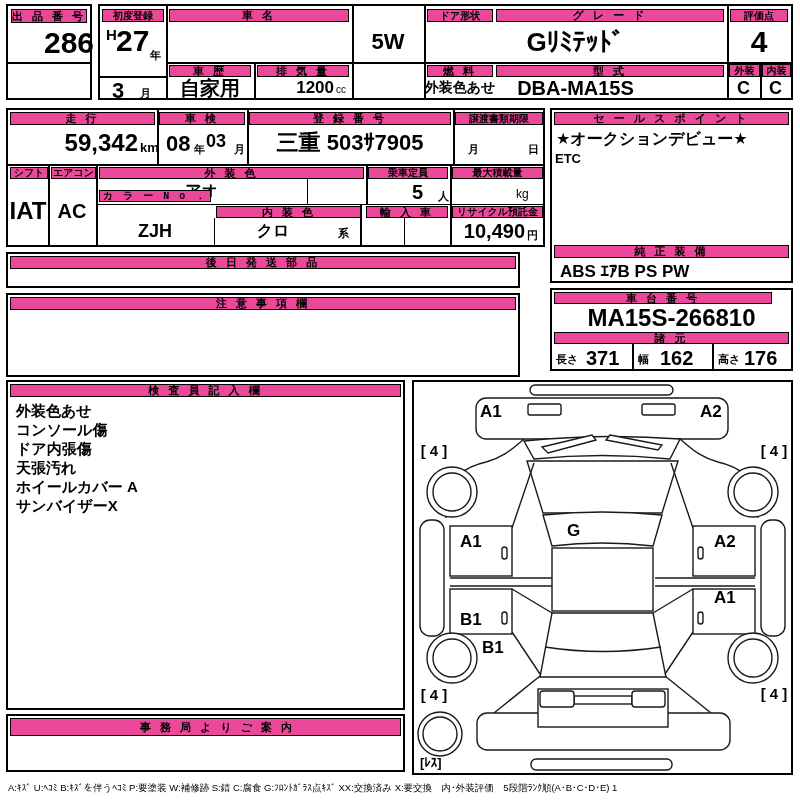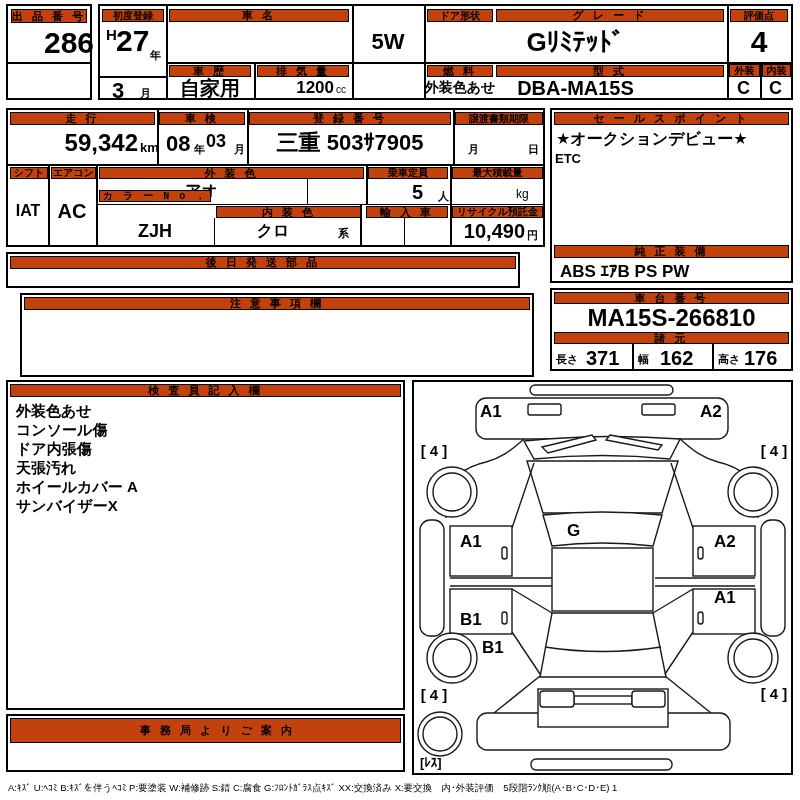--- a/index.html
+++ b/index.html
@@ -1,20 +1,20 @@
 <!DOCTYPE html>
 <html><head>
 <meta charset="utf-8">
 <style>
   html,body{margin:0;padding:0;background:#fff;}
   #sheet{position:relative;width:800px;height:800px;background:#ffffff;
          font-family:"Liberation Sans","DejaVu Sans",sans-serif;color:#000;overflow:hidden;}
   .abs{position:absolute;box-sizing:border-box;}
   .box{position:absolute;box-sizing:border-box;border:2px solid #000;background:#fff;}
-  .hdr{position:absolute;box-sizing:border-box;background:#c2410c;border:1px solid #000;
+  .hdr{position:absolute;box-sizing:border-box;background:#ec4899;border:1px solid #000;
        display:flex;align-items:center;justify-content:center;
        font-size:11px;font-weight:bold;letter-spacing:3px;white-space:nowrap;overflow:hidden;}
   .hdr.tight{letter-spacing:0;font-size:10px;}
   .vl{position:absolute;width:2px;background:#000;}
   .hl{position:absolute;height:2px;background:#000;}
   .vl1{position:absolute;width:1px;background:#000;}
   .hl1{position:absolute;height:1px;background:#000;}
   .val{font-weight:bold;}
   .c{display:flex;align-items:center;justify-content:center;text-align:center;}
   .r{display:flex;align-items:center;justify-content:flex-end;text-align:right;}
@@ -99,21 +99,21 @@
     <div class="hdr tight" style="left:2px;top:57px;width:38px;height:12px;">シフト</div>
     <div class="hdr tight" style="left:43px;top:57px;width:45px;height:12px;">エアコン</div>
     <div class="hdr" style="left:91px;top:57px;width:265px;height:12px;">外 装 色</div>
     <div class="hdr tight" style="left:360px;top:57px;width:80px;height:12px;">乗車定員</div>
     <div class="hdr tight" style="left:444px;top:57px;width:91px;height:12px;">最大積載量</div>
     <div class="vl" style="left:40px;top:54px;height:81px;"></div>
     <div class="vl" style="left:88px;top:54px;height:81px;"></div>
     <div class="vl" style="left:358px;top:54px;height:40px;"></div>
     <div class="vl" style="left:442px;top:54px;height:81px;"></div>
 
-    <div class="abs c val" style="left:0;top:69px;width:40px;height:64px;font-size:16px;">IAT</div>
+    <div class="abs c val" style="left:0;top:69px;width:40px;height:64px;font-size:24px;">IAT</div>
     <div class="abs c val" style="left:40px;top:69px;width:48px;height:64px;font-size:20px;">AC</div>
 
     <div class="abs c val" style="left:88px;top:70px;width:211px;height:22px;font-size:16px;">アオ</div>
     <div class="vl1" style="left:299px;top:69px;height:25px;"></div>
     <div class="abs val" style="left:404px;top:71px;font-size:20px;">5</div>
     <div class="abs" style="left:430px;top:79px;font-size:11px;font-weight:bold;">人</div>
     <div class="abs" style="left:508px;top:77px;font-size:12px;font-weight:normal;">kg</div>
     <div class="hl1" style="left:88px;top:94px;width:447px;"></div>
 
     <div class="hdr tight" style="left:91px;top:80px;width:112px;height:12px;letter-spacing:2px;font-family:Liberation Mono, monospace;">カ ラ ー N o ．</div>
@@ -128,34 +128,34 @@
     <div class="abs c val" style="left:206px;top:108px;width:118px;height:27px;font-size:16px;">クロ</div>
     <div class="abs" style="left:330px;top:116px;font-size:11px;font-weight:bold;">系</div>
     <div class="abs r val" style="left:442px;top:108px;width:75px;height:27px;font-size:20px;">10,490</div>
     <div class="abs" style="left:519px;top:118px;font-size:11px;font-weight:bold;">円</div>
   </div>
 
   <div class="box" style="left:6px;top:252px;width:514px;height:36px;">
     <div class="hdr" style="left:2px;top:2px;width:506px;height:13px;">後 日 発 送 部 品</div>
   </div>
 
-  <div class="box" style="left:20px;top:293px;width:514px;height:84px;">
+  <div class="box" style="left:6px;top:293px;width:514px;height:84px;">
     <div class="hdr" style="left:2px;top:2px;width:506px;height:13px;">注 意 事 項 欄</div>
   </div>
 
   <div class="box" style="left:550px;top:108px;width:243px;height:175px;">
     <div class="hdr" style="left:2px;top:2px;width:235px;height:13px;">セ ー ル ス ポ イ ン ト</div>
     <div class="abs val" style="left:4px;top:19px;font-size:16px;">★オークションデビュー★</div>
     <div class="abs val" style="left:3px;top:41px;font-size:13px;">ETC</div>
     <div class="hdr" style="left:2px;top:135px;width:235px;height:13px;">純 正 装 備</div>
     <div class="abs val" style="left:8px;top:152px;font-size:17px;">ABS ｴｱB PS PW</div>
   </div>
 
   <div class="box" style="left:550px;top:288px;width:243px;height:83px;">
-    <div class="hdr" style="left:2px;top:2px;width:235px;height:12px;">車 台 番 号</div>
+    <div class="hdr" style="left:2px;top:2px;width:218px;height:12px;">車 台 番 号</div>
     <div class="abs c val" style="left:0;top:14px;width:239px;height:28px;font-size:24px;">MA15S-266810</div>
     <div class="hdr" style="left:2px;top:42px;width:235px;height:12px;">諸 元</div>
     <div class="vl" style="left:80px;top:54px;height:25px;"></div>
     <div class="vl" style="left:160px;top:54px;height:25px;"></div>
     <div class="abs" style="left:4px;top:62px;font-size:11px;font-weight:bold;">長さ</div>
     <div class="abs val" style="left:34px;top:57px;font-size:20px;">371</div>
     <div class="abs" style="left:86px;top:62px;font-size:11px;font-weight:bold;">幅</div>
     <div class="abs val" style="left:108px;top:57px;font-size:20px;">162</div>
     <div class="abs" style="left:166px;top:62px;font-size:11px;font-weight:bold;">高さ</div>
     <div class="abs val" style="left:192px;top:57px;font-size:20px;">176</div>
@@ -167,21 +167,21 @@
       <div>外装色あせ</div>
       <div>コンソール傷</div>
       <div>ドア内張傷</div>
       <div>天張汚れ</div>
       <div>ホイールカバー A</div>
       <div>サンバイザーX</div>
     </div>
   </div>
 
   <div class="box" style="left:6px;top:714px;width:399px;height:58px;">
-    <div class="hdr" style="left:2px;top:2px;width:391px;height:25px;padding-left:24px;">事 務 局 よ り ご 案 内</div>
+    <div class="hdr" style="left:2px;top:2px;width:391px;height:18px;padding-left:24px;">事 務 局 よ り ご 案 内</div>
   </div>
 
   <div class="box" style="left:412px;top:380px;width:381px;height:395px;">
     <svg class="abs" style="left:0;top:0;" width="377" height="391" viewBox="0 0 377 391">
       <g stroke="#1a1a1a" stroke-width="1.4" fill="none">
 
         <rect x="116" y="3" width="143" height="10" rx="5" fill="#fff"></rect>
 
         <rect x="62" y="16" width="252" height="41" rx="10" fill="#fff"></rect>
         <rect x="114" y="22" width="33" height="11" rx="2"></rect>

